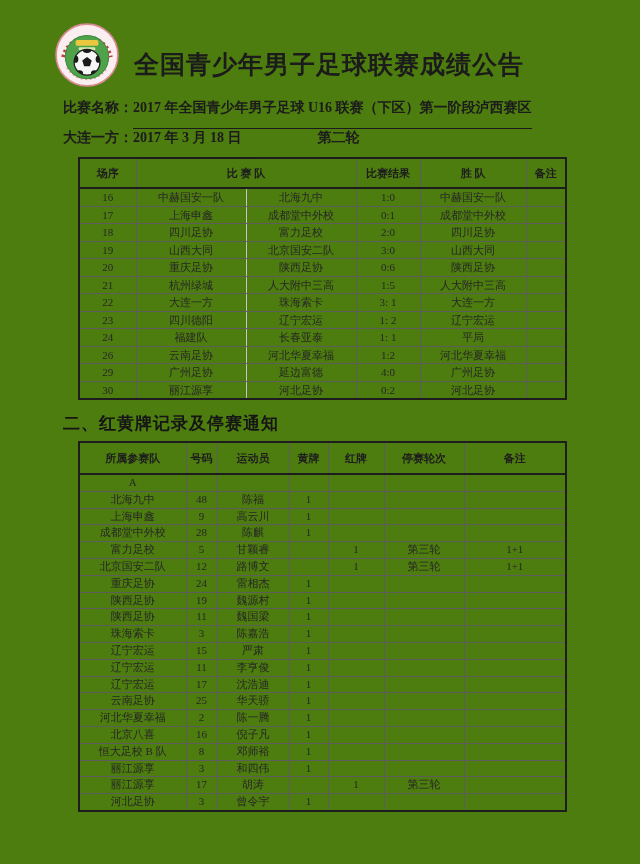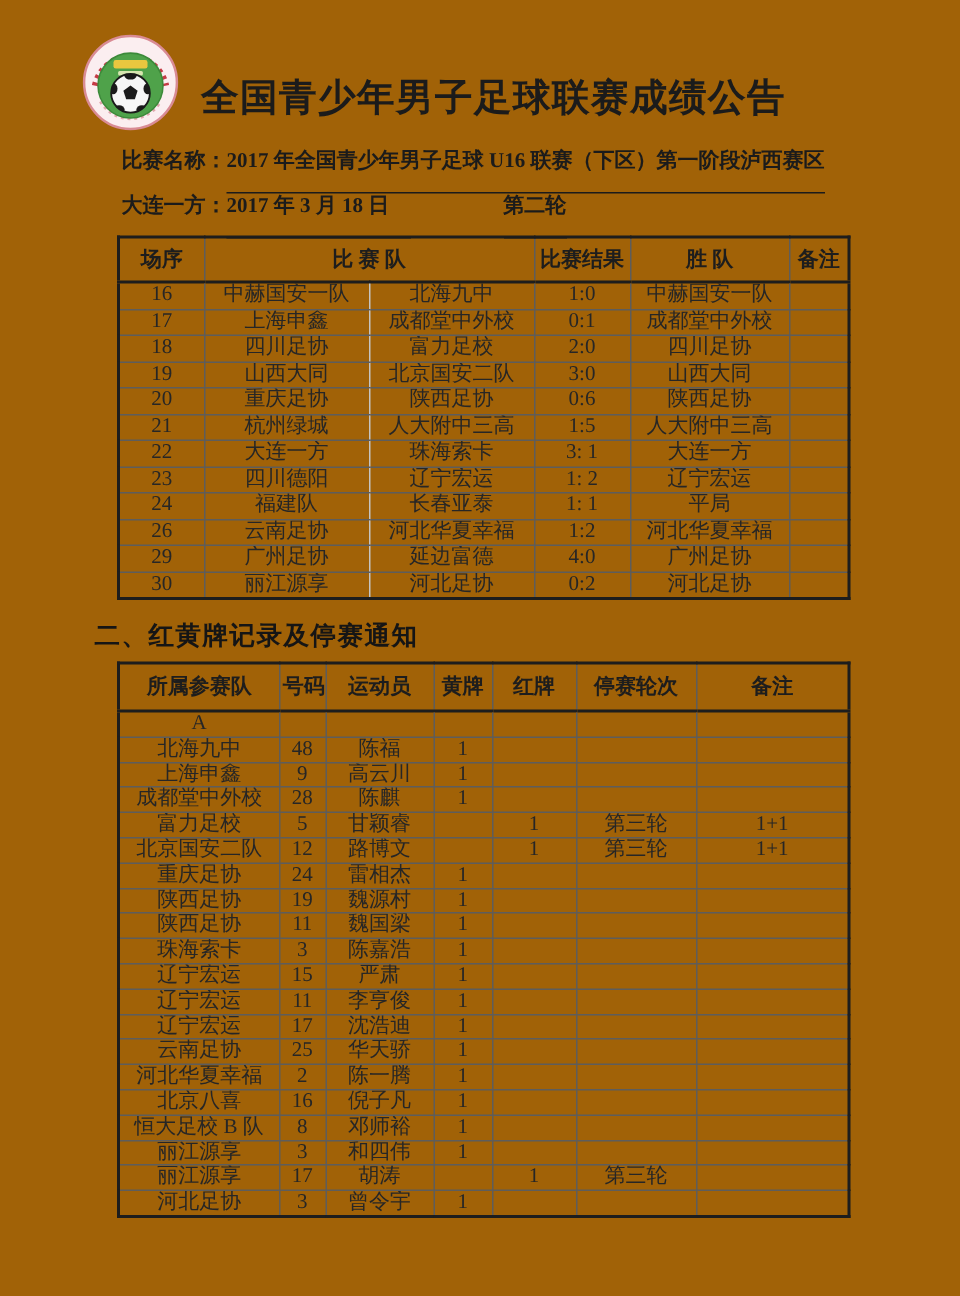--- a/index.html
+++ b/index.html
@@ -1,45 +1,45 @@
 <!DOCTYPE html>
 <html><head>
 <meta charset="utf-8">
 <style>
   html,body{margin:0;padding:0;}
   body{
     width:640px;height:864px;background:#fcfcfc;
     font-family:"Liberation Serif","DejaVu Serif",serif;
     color:#222;overflow:hidden;
   }
-  .page{position:relative;width:640px;height:864px;background:#a16207;}
+  .page{position:relative;width:640px;height:864px;background:#4d7c0f;}
   
   .emblem{position:absolute;left:54px;top:22px;width:66px;height:66px;}
   .doc-title{
     margin:0;padding-top:48px;text-align:center;
     font-size:25px;font-weight:bold;letter-spacing:1px;color:#1b1b1b;
     padding-left:18px;
   }
   
   .meta{margin:16px 0 0 63px;font-size:14px;font-weight:bold;color:#1b1b1b;}
   .meta-line{margin-bottom:9px;line-height:21px;}
-  .meta-label{font-weight:bold;margin-left:18px;}
+  .meta-label{font-weight:bold;}
   .u{border-bottom:1.5px solid #1b1b1b;padding-bottom:13px;}
   .round{margin-left:62px;text-align:center;}
   .date-u{padding-right:14px;}
   
   .sec-heading{
     margin:12px 0 6px 63px;font-size:17px;font-weight:bold;color:#151515;
     letter-spacing:1px;
   }
   
   table{
     border-collapse:collapse;table-layout:fixed;
     margin-left:78px;width:487px;
-    font-size:14px;color:#262626;
+    font-size:11px;color:#262626;
   }
   th,td{
     border:1px solid #5d5d5d;text-align:center;vertical-align:middle;
     padding:0 2px;overflow:hidden;white-space:nowrap;
   }
   th{font-weight:bold;color:#1d1d1d;border-bottom:2px solid #1d1d1d;}
   table{border:2px solid #1d1d1d;}
   #t1 th{height:28px;}
   #t1 td{height:16.5px;line-height:16.5px;}
   #t2 th{height:30px;}

